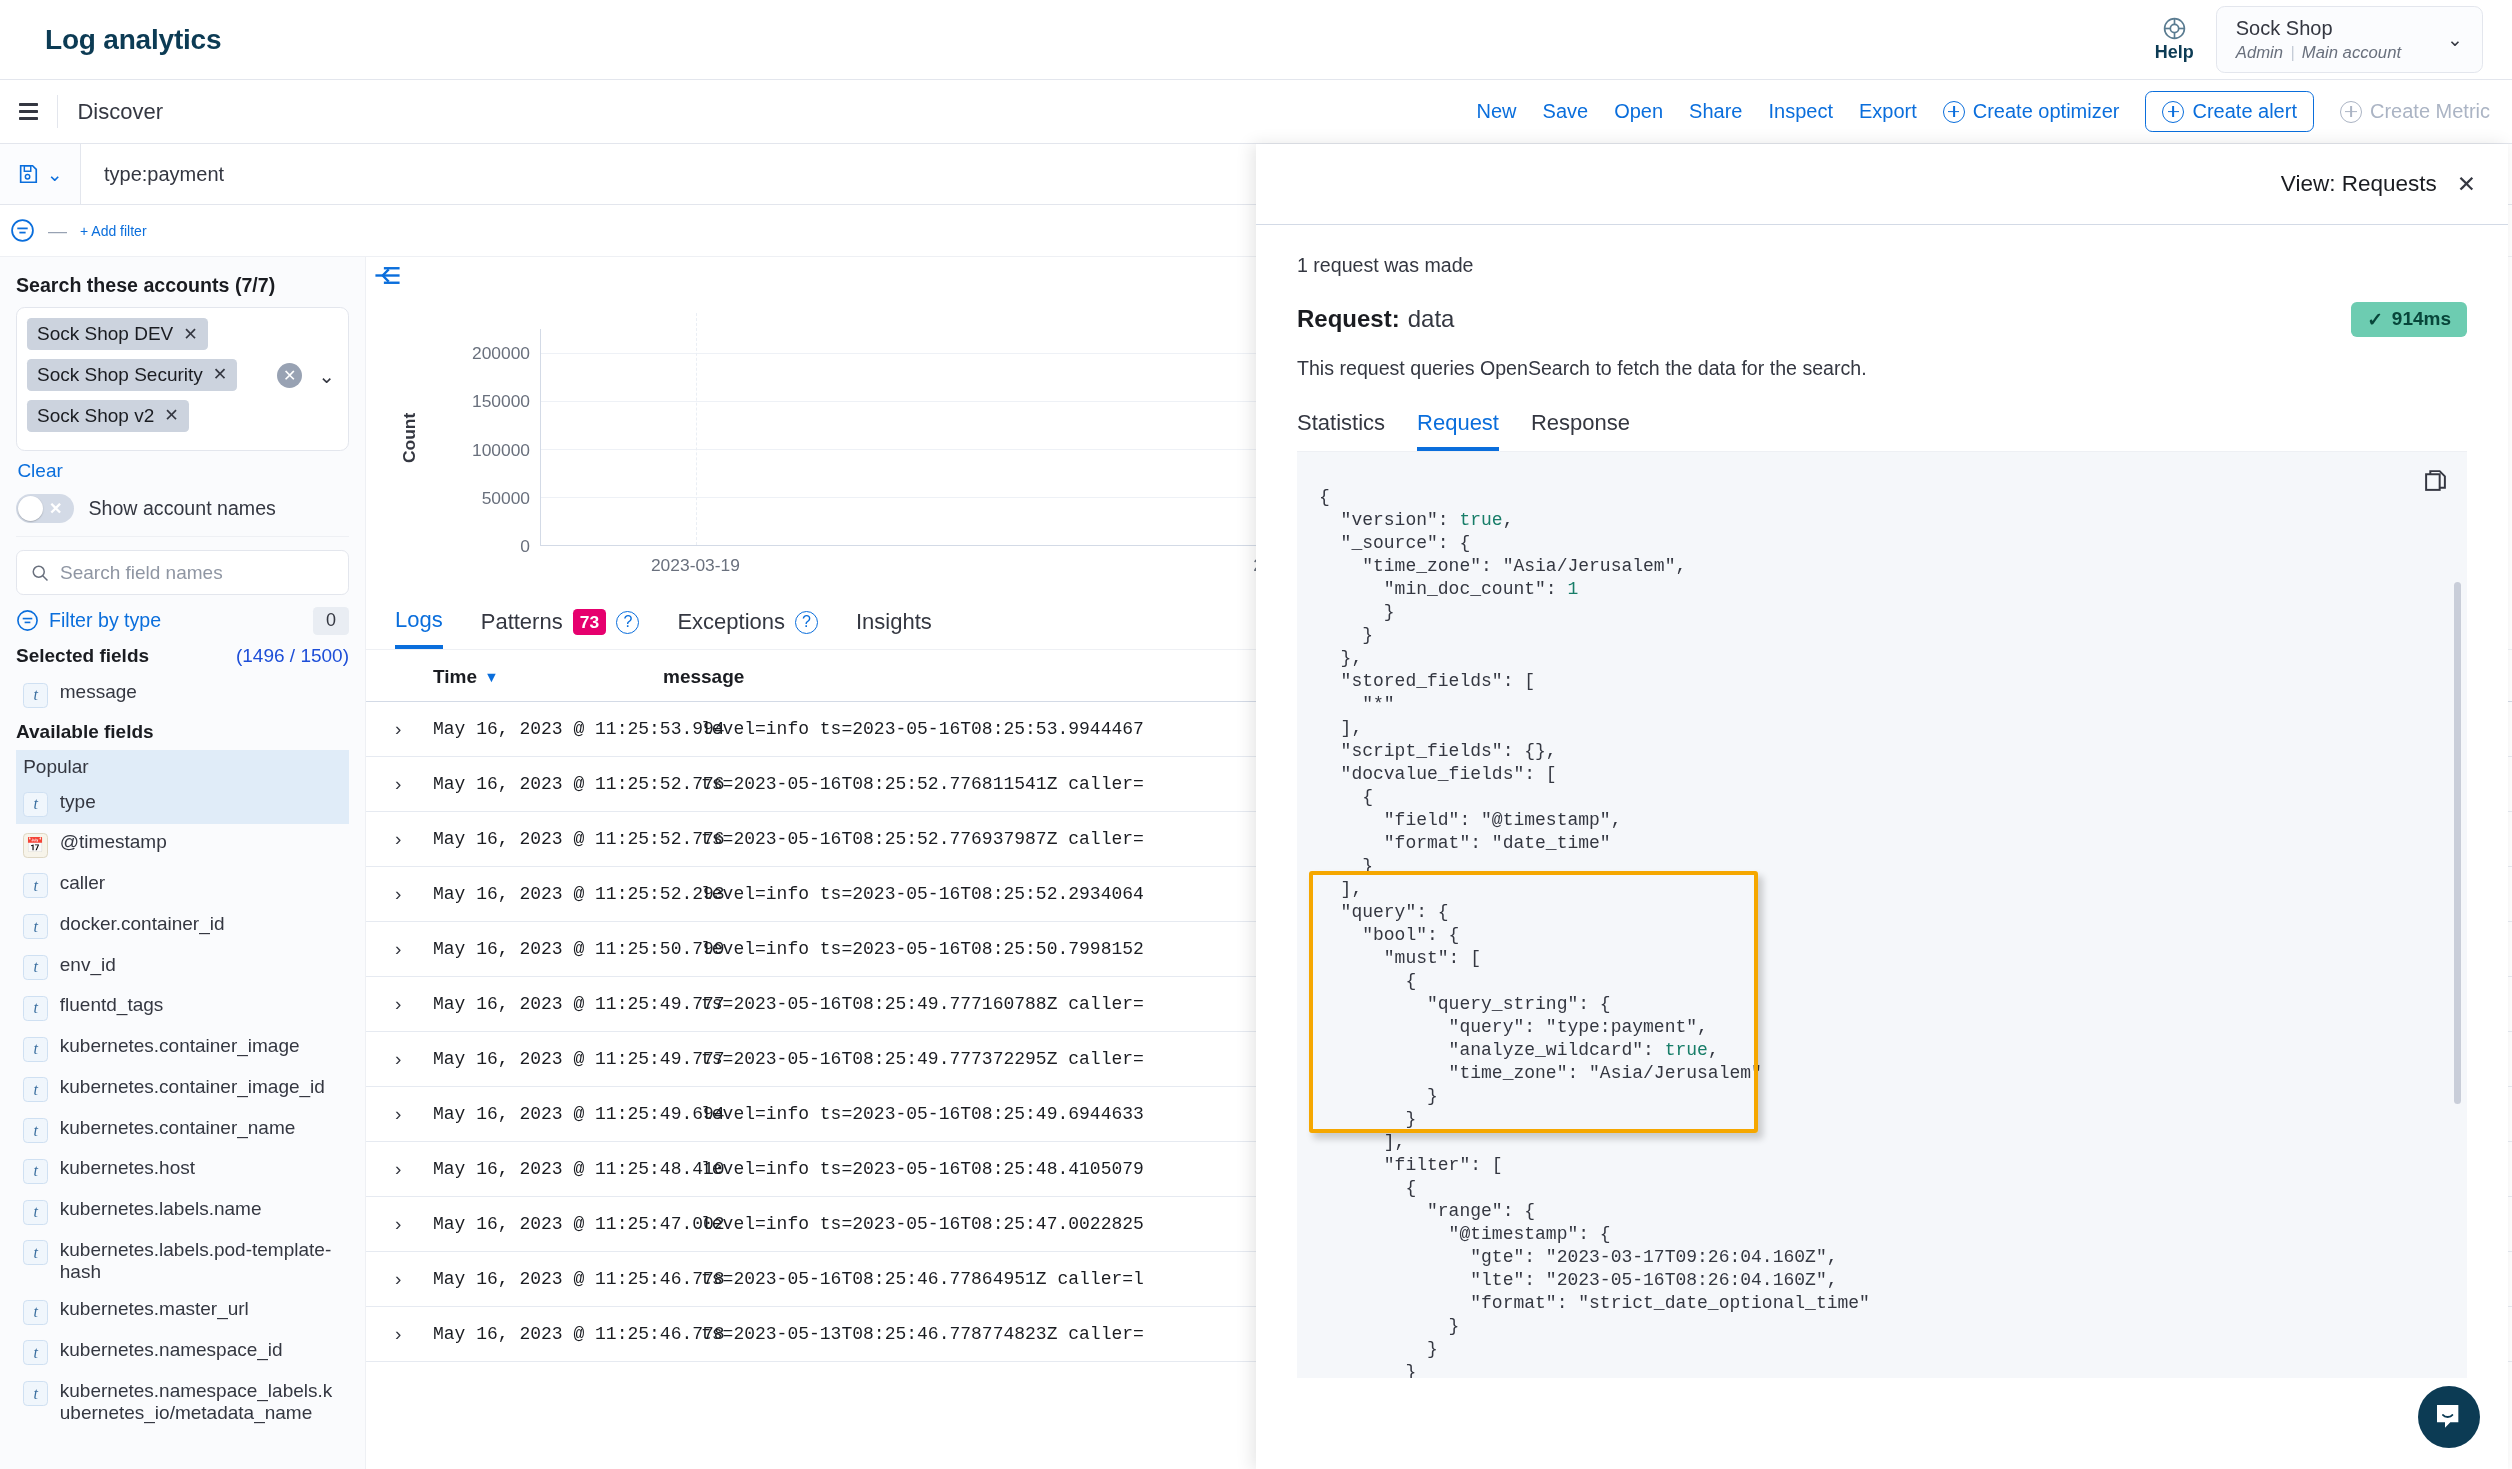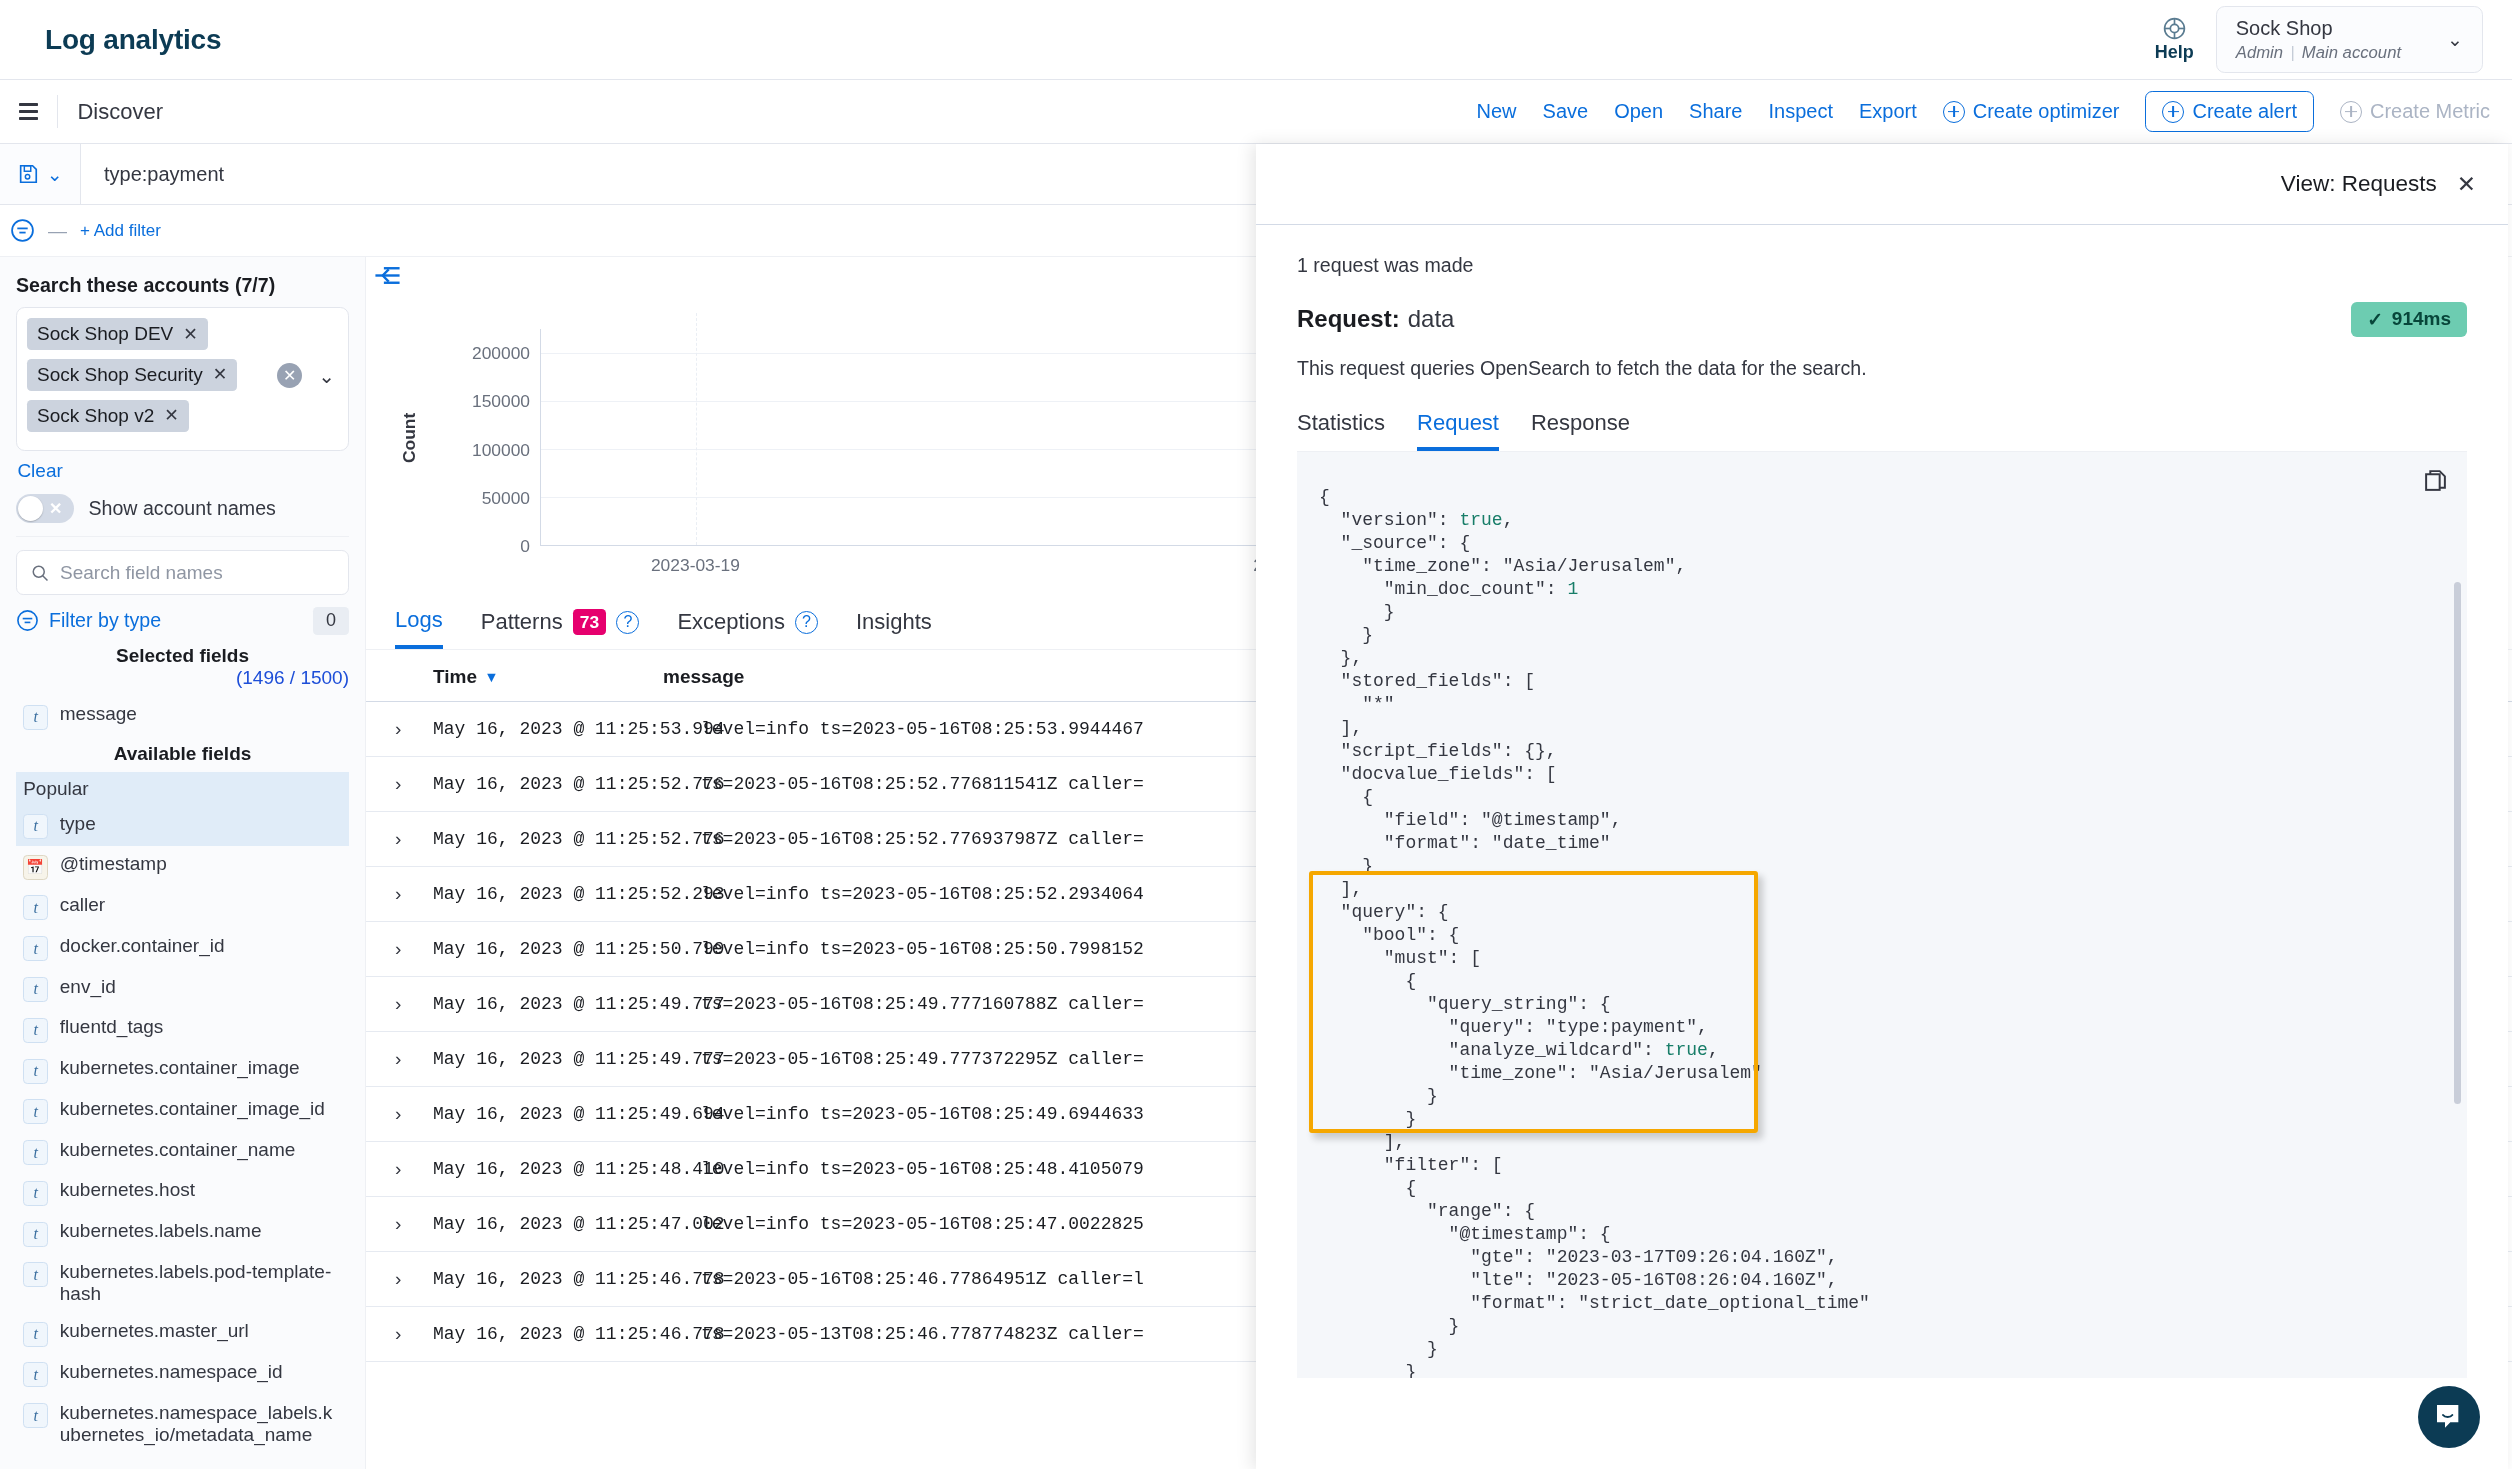--- a/index.html
+++ b/index.html
@@ -85,21 +85,21 @@
     flex:1; display:flex; align-items:center; padding-left: 23px;
     font-size: 20px; color:#343741; background:#fff;
   }
 
   
   .filterrow {
     height: 52px; display:flex; align-items:center; gap: 13px;
     padding-left: 10px; border-bottom: 1.4px solid #eef0f4; background:#fff;
   }
   .filter-dash { color:#98a2b3; font-size: 19px; }
-  .addfilter { color:#0a6edc; font-size: 17px; cursor:pointer; }
+  .addfilter { color:#0a6edc; font-size: 14px; cursor:pointer; }
 
   
   .body-wrap { display:flex; width:100%; height: calc(1470px - 80px - 64px - 61px - 52px); }
 
   
   .sidebar {
     width: 366px; flex: none; background:#fafbfd;
     border-right: 1.4px solid #eef0f4; padding: 13px 16px 0 16px;
     position: relative; overflow: hidden;
   }
@@ -132,21 +132,21 @@
   .searchfield {
     border:1.4px solid #e3e6ed; border-radius:7.2px; background:#fff;
     height: 45px; display:flex; align-items:center; gap:10px; padding: 0 13px;
     margin-bottom: 11.6px;
   }
   .searchfield .ph { font-size:19px; color:#8f96a3; }
   .filterbytype-row { display:flex; align-items:center; margin-bottom: 10px;}
   .fbt { display:flex; align-items:center; gap:10px; color:#0a6edc; font-size:19.6px; cursor:pointer;}
   .fbt-count { margin-left:auto; background:#e9edf3; border-radius:4.3px; padding: 3.6px 13px; font-size:18px; color:#343741;}
   .sec-title { font-size:19px; font-weight:bold; color:#1a1c21; }
-  .sec-row { display:flex; align-items:center; margin: 5.8px 0 7.2px 0; flex-direction: column;}
+  .sec-row { display:flex; align-items:flex-end; margin: 5.8px 0 7.2px 0;}
   .count-red { margin-left:auto; color:#1d4ed8; font-size:19px; }
   .field-row { display:flex; align-items:flex-start; gap:11.6px; padding: 7.2px 7.2px; cursor:pointer; }
   .field-row.popular-hl { background:#e0ecf8; }
   .ftype {
     width:25px;height:25px;border:1.4px solid #cfe0f2;border-radius:4.3px;background:#f0f6fc;
     display:flex;align-items:center;justify-content:center;font-size:16px;color:#3b6fa0;
     font-style:italic; font-family:"Liberation Serif", serif; flex:none; margin-top:1.4px;
   }
   .ftype.date { border-color:#ded7c4; background:#f7f4ea; color:#8a7a52; font-style:normal; font-size:14.5px;}
   .fname { font-size:19px; color:#343741; line-height:1.18; word-break: break-word;}

